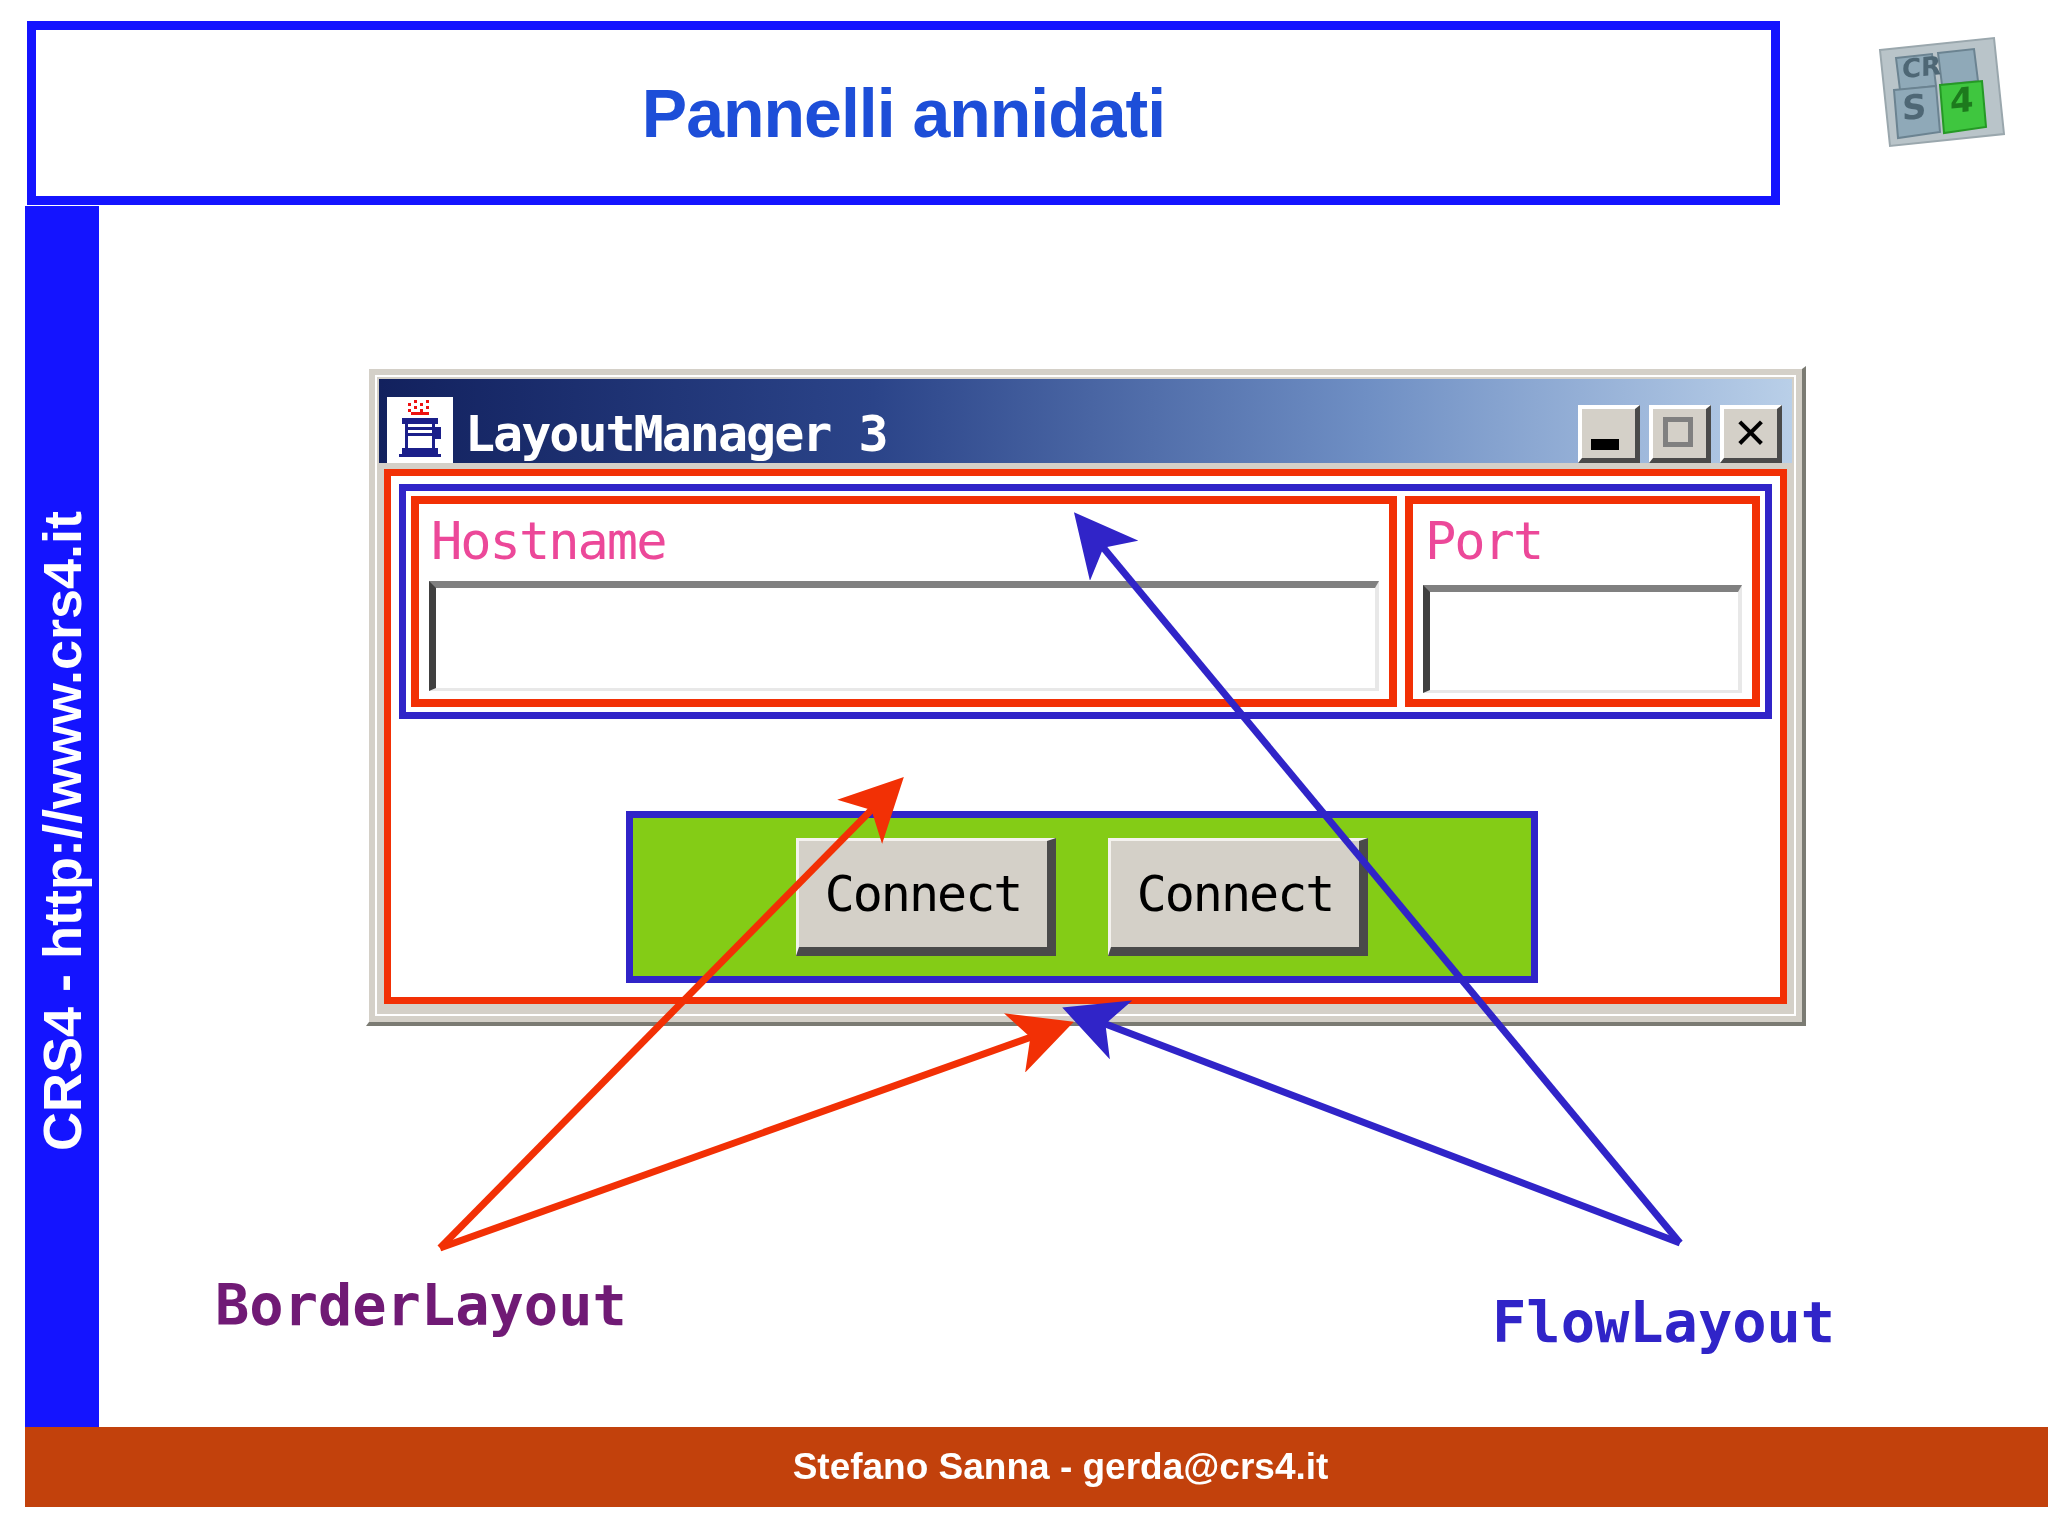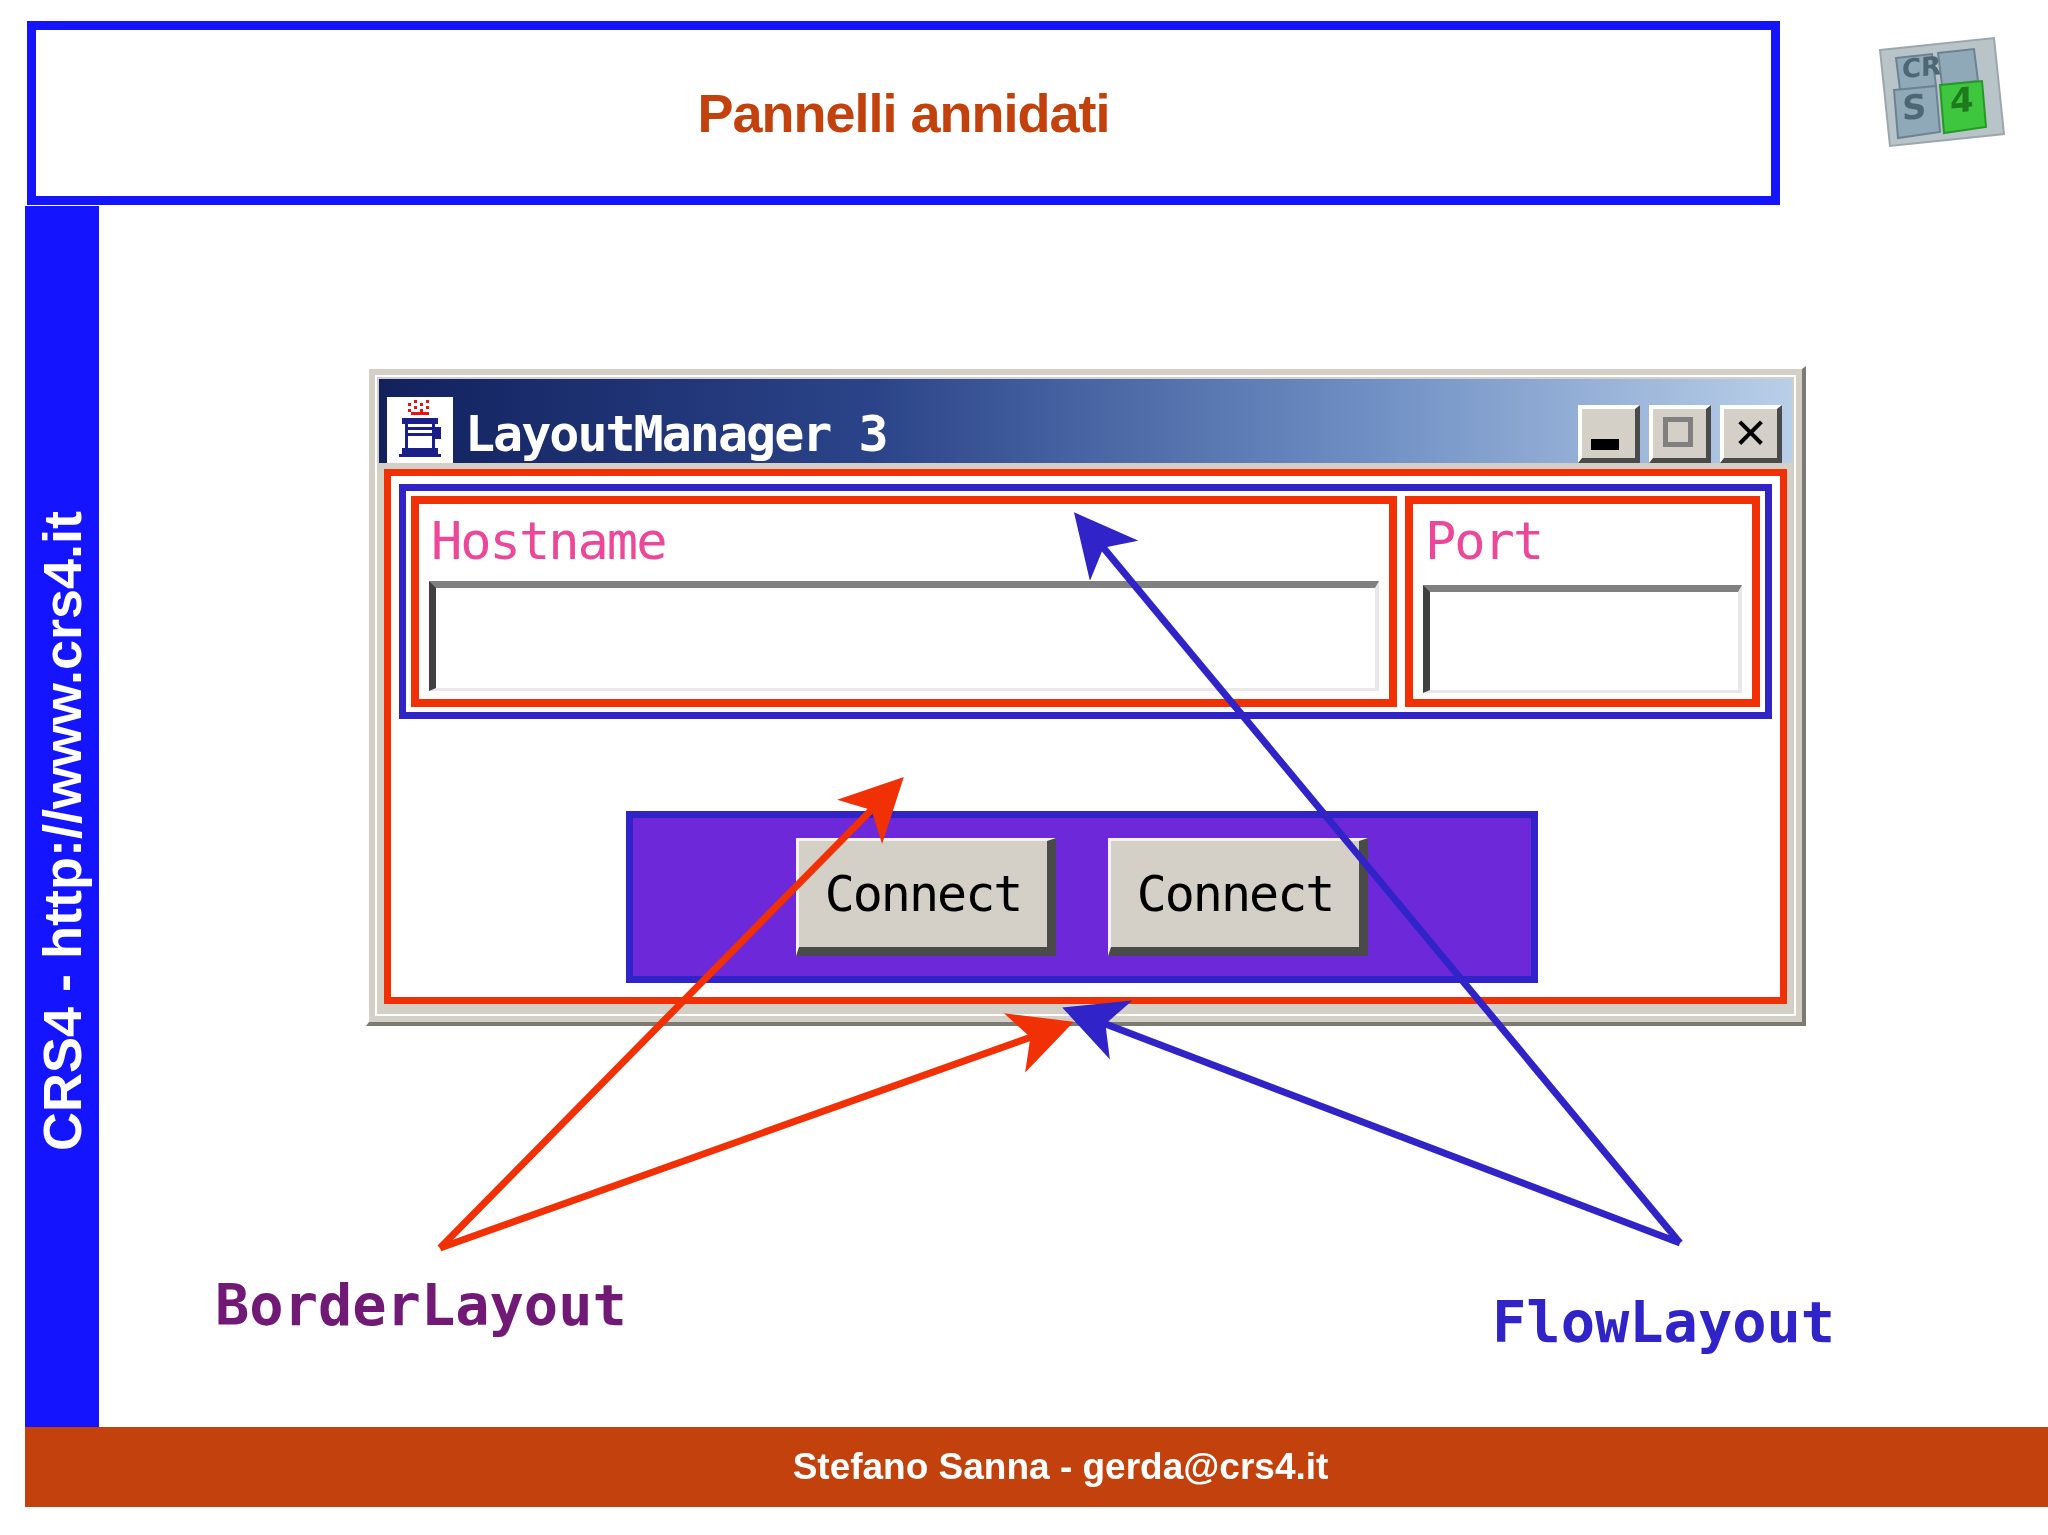--- a/index.html
+++ b/index.html
@@ -24,22 +24,22 @@
     width: 1753px;
     height: 184px;
     border: 9px solid #1414ff;
     background: #ffffff;
     box-sizing: border-box;
     display: flex;
     align-items: center;
     justify-content: center;
   }
   #title-text {
-    color: #c2410c;
-    font-size: 54px;
+    color: #1d4ed8;
+    font-size: 68px;
     font-weight: bold;
     letter-spacing: -1px;
     font-family: "Liberation Sans", sans-serif;
     white-space: nowrap;
   }
 
   
   #logo {
     position: absolute;
     left: 1866px;
@@ -251,21 +251,21 @@
   #port-panel .text-field { bottom: 6px; height: 108px; }
 
   
   #south-flow {
     position: absolute;
     left: 235px;
     right: 242px;
     bottom: 14px;
     height: 172px;
     border: 7px solid #3024c8;
-    background: #6d28d9;
+    background: #84cc16;
     box-sizing: border-box;
     display: flex;
     align-items: center;
     justify-content: center;
     gap: 52px;
     text-align: center;
   }
   .btn {
     background: #d4d0c8;
     border-top: 3px solid #f4f2ee;

